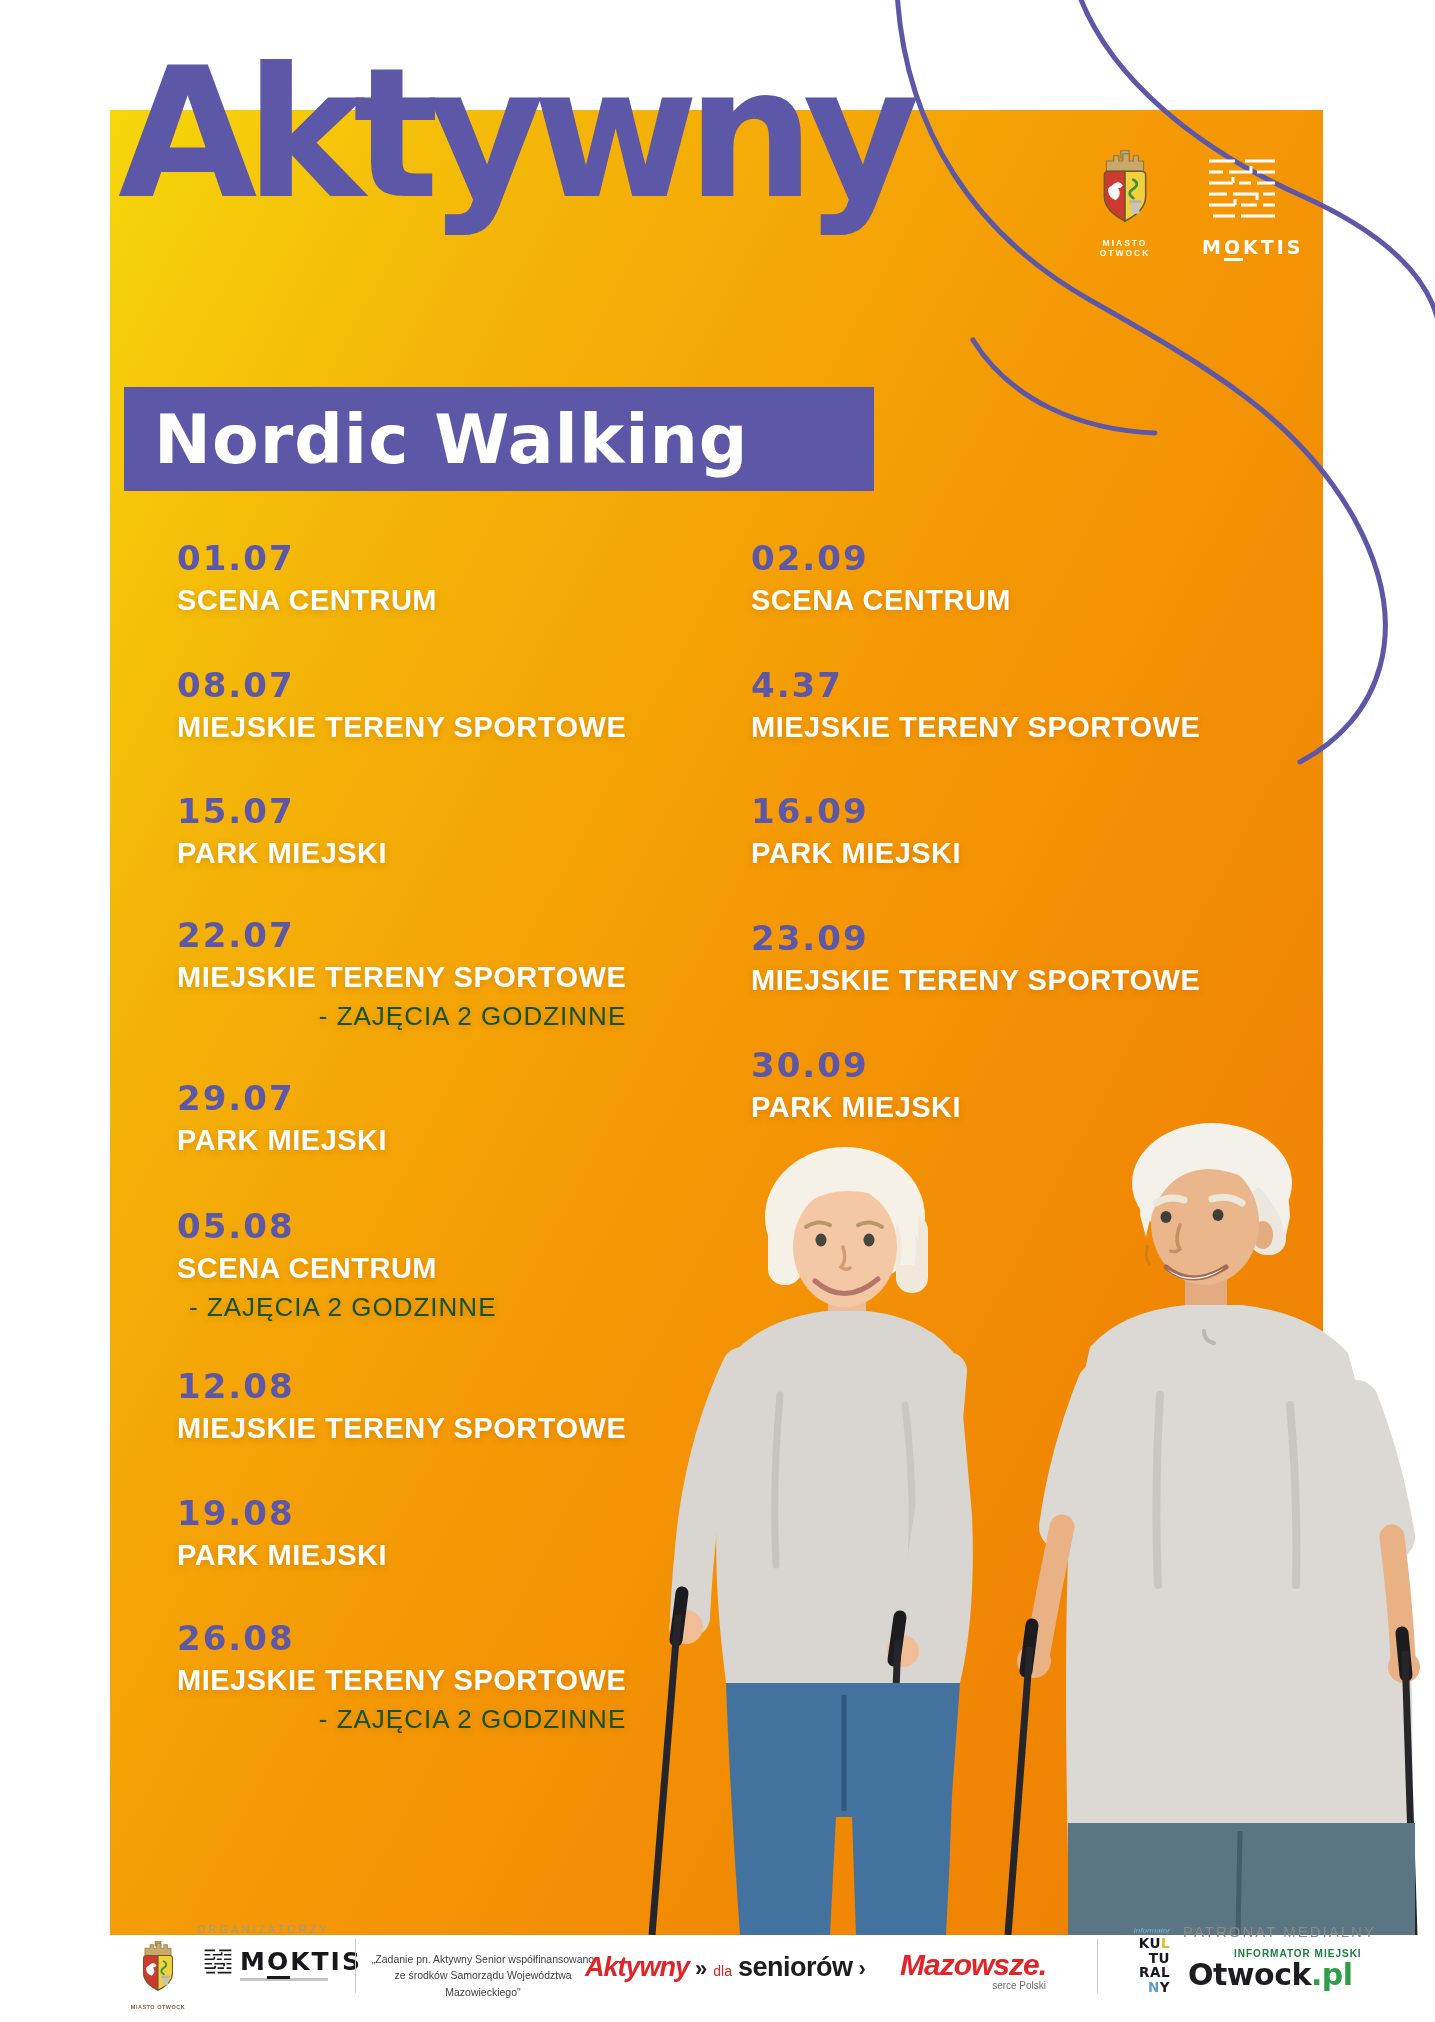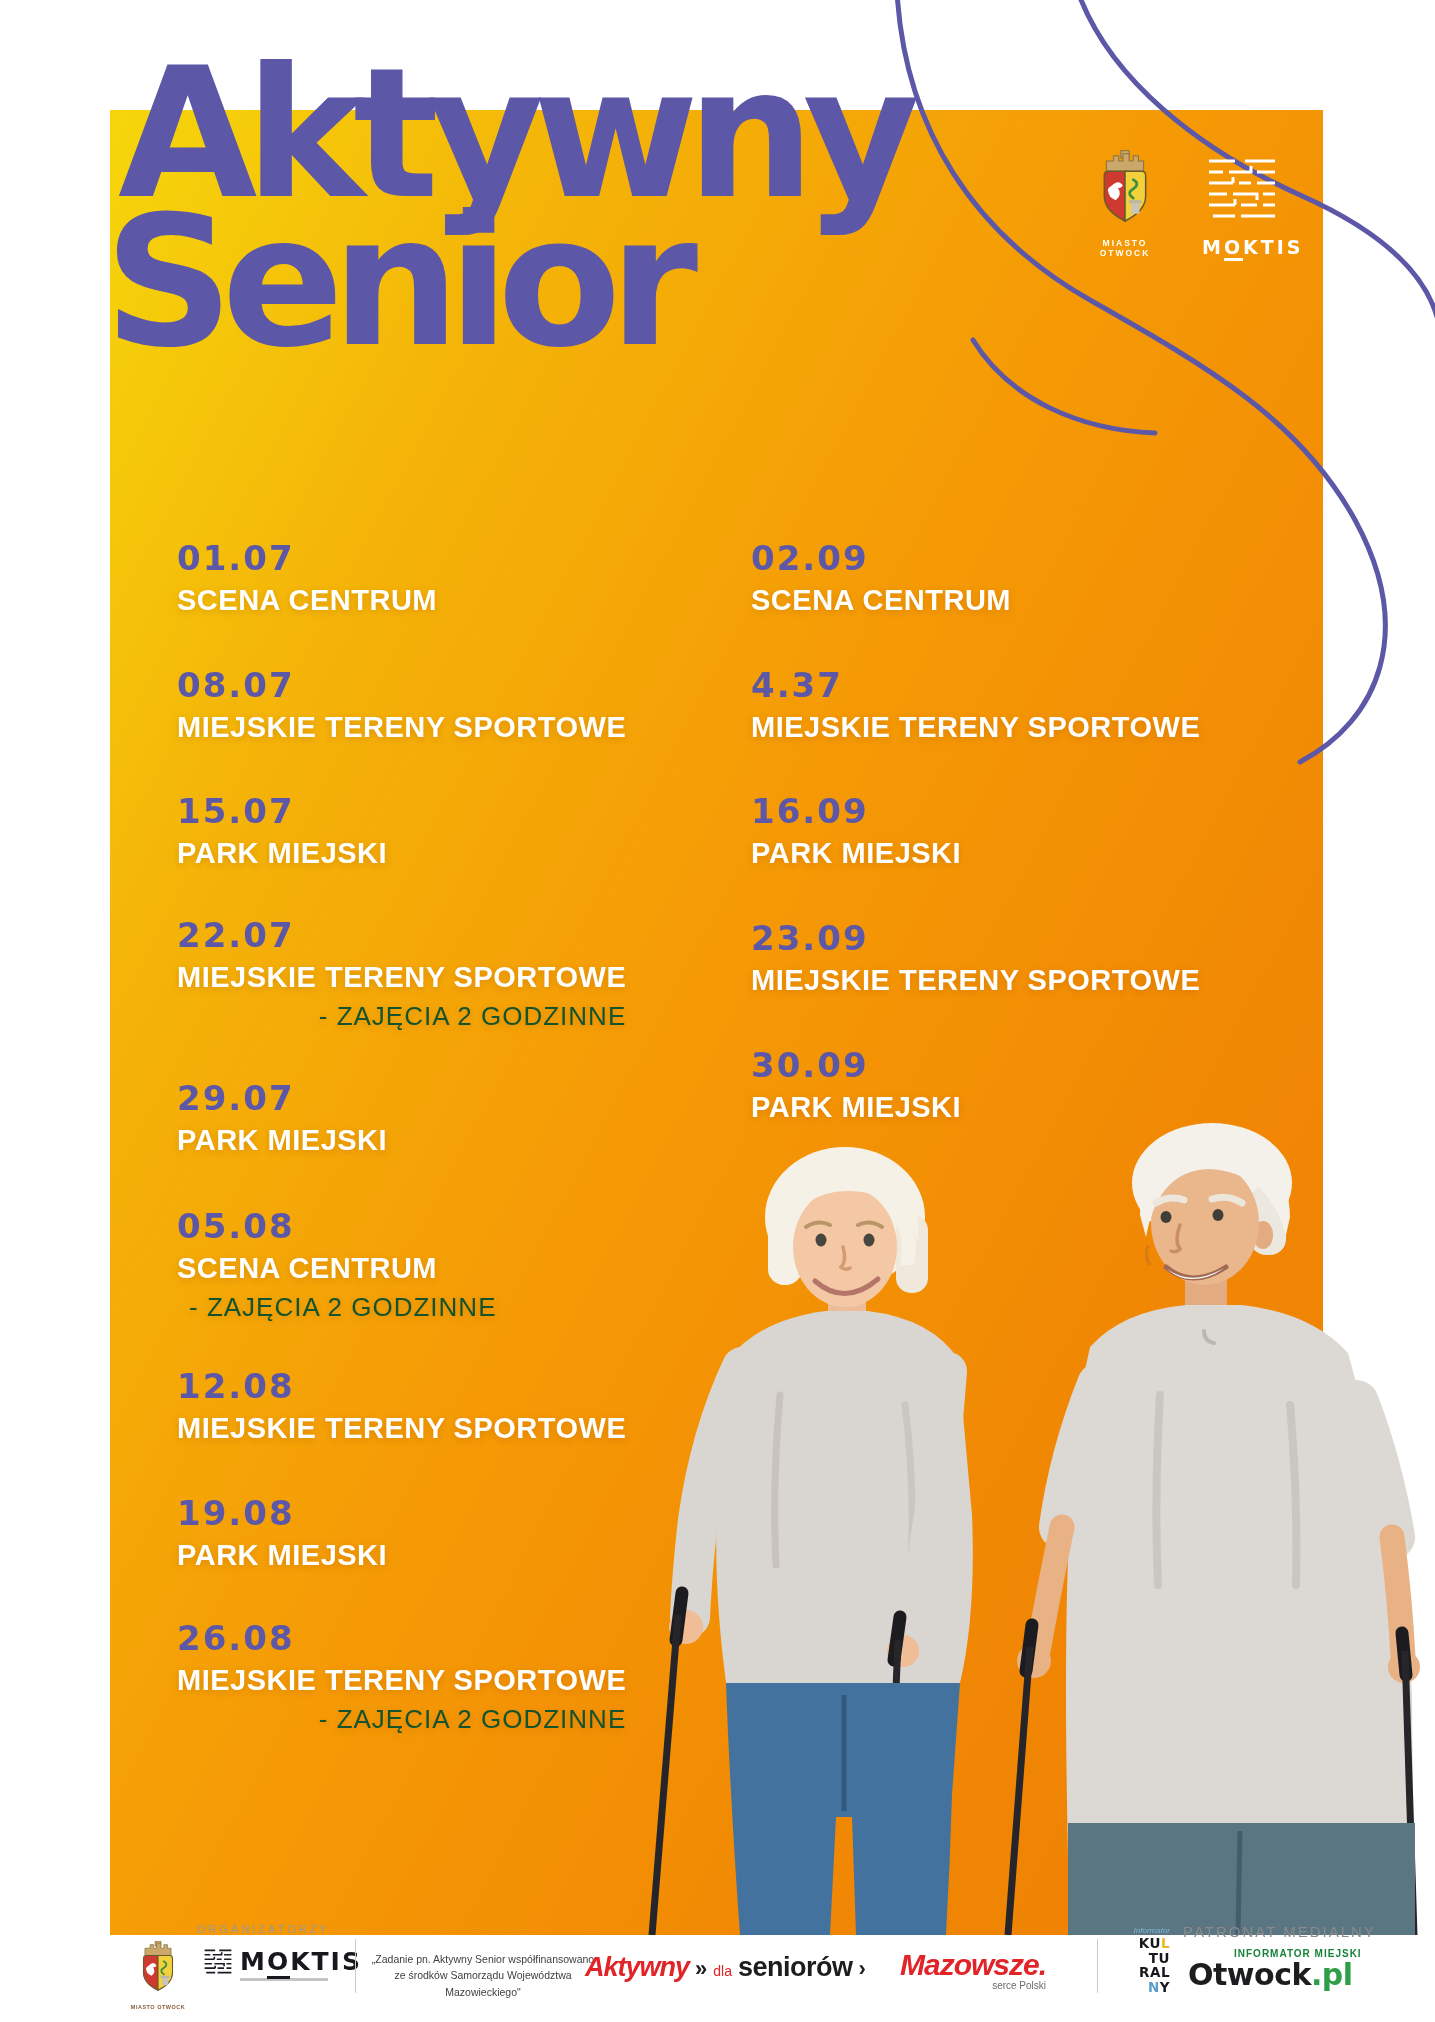--- a/index.html
+++ b/index.html
@@ -65,22 +65,24 @@
 
   <div class="bg"></div>
 
   <svg class="curves" viewBox="0 0 595 820">
     <path d="M 57 -8 C 65 130, 135 235, 250 300 C 370 368, 460 420, 515 520 C 575 630, 540 720, 460 762" fill="none" stroke="#5c57a7" stroke-width="5" stroke-linecap="round"></path>
     <path d="M 238 -8 C 270 80, 360 150, 460 195 C 550 235, 592 280, 600 330" fill="none" stroke="#5c57a7" stroke-width="5" stroke-linecap="round"></path>
     <path d="M 133 340 C 170 400, 240 430, 315 433" fill="none" stroke="#5c57a7" stroke-width="5" stroke-linecap="round"></path>
   </svg>
 
   <div class="title title1">Aktywny</div>
-  <div class="title title2">Senior</div>
-
+
+  <div class="banner">
+    <span class="banner-text">Nordic Walking</span>
+  </div>
 
   <div class="hlogo" style="left:1085px;top:150px;width:80px;">
     <svg width="62" height="84" viewBox="0 0 60 80">
       <rect x="26" y="0" width="8" height="7" fill="#c9a86a" stroke="#8a7340" stroke-width="1"></rect>
       <path d="M12 10 h7 v-5 h5 v5 h4 v-7 h6 v7 h4 v-5 h5 v5 h5 v10 h-36 z" fill="#c9a86a" stroke="#8a7340" stroke-width="1"></path>
       <path d="M30 20 H14 Q10 20 10 24 v20 Q10 58 30 68 Z" fill="#cf3a30" stroke="#6b5a2a" stroke-width="1.5"></path>
       <path d="M30 20 H46 Q50 20 50 24 v20 Q50 58 30 68 Z" fill="#f2d23c" stroke="#6b5a2a" stroke-width="1.5"></path>
       <path d="M17 34 q7 -7 11 0 q-3 3 -5 2 q5 7 -2 12 q-7 -3 -7 -8 q-2 -3 3 -6 z" fill="#ffffff"></path>
       <path d="M38 28 q7 4 0 9 q-7 4 0 9" fill="none" stroke="#3f8f3f" stroke-width="2.6" stroke-linecap="round"></path>
       <rect x="34" y="48" width="12" height="3" fill="#b9b5ad"></rect>

